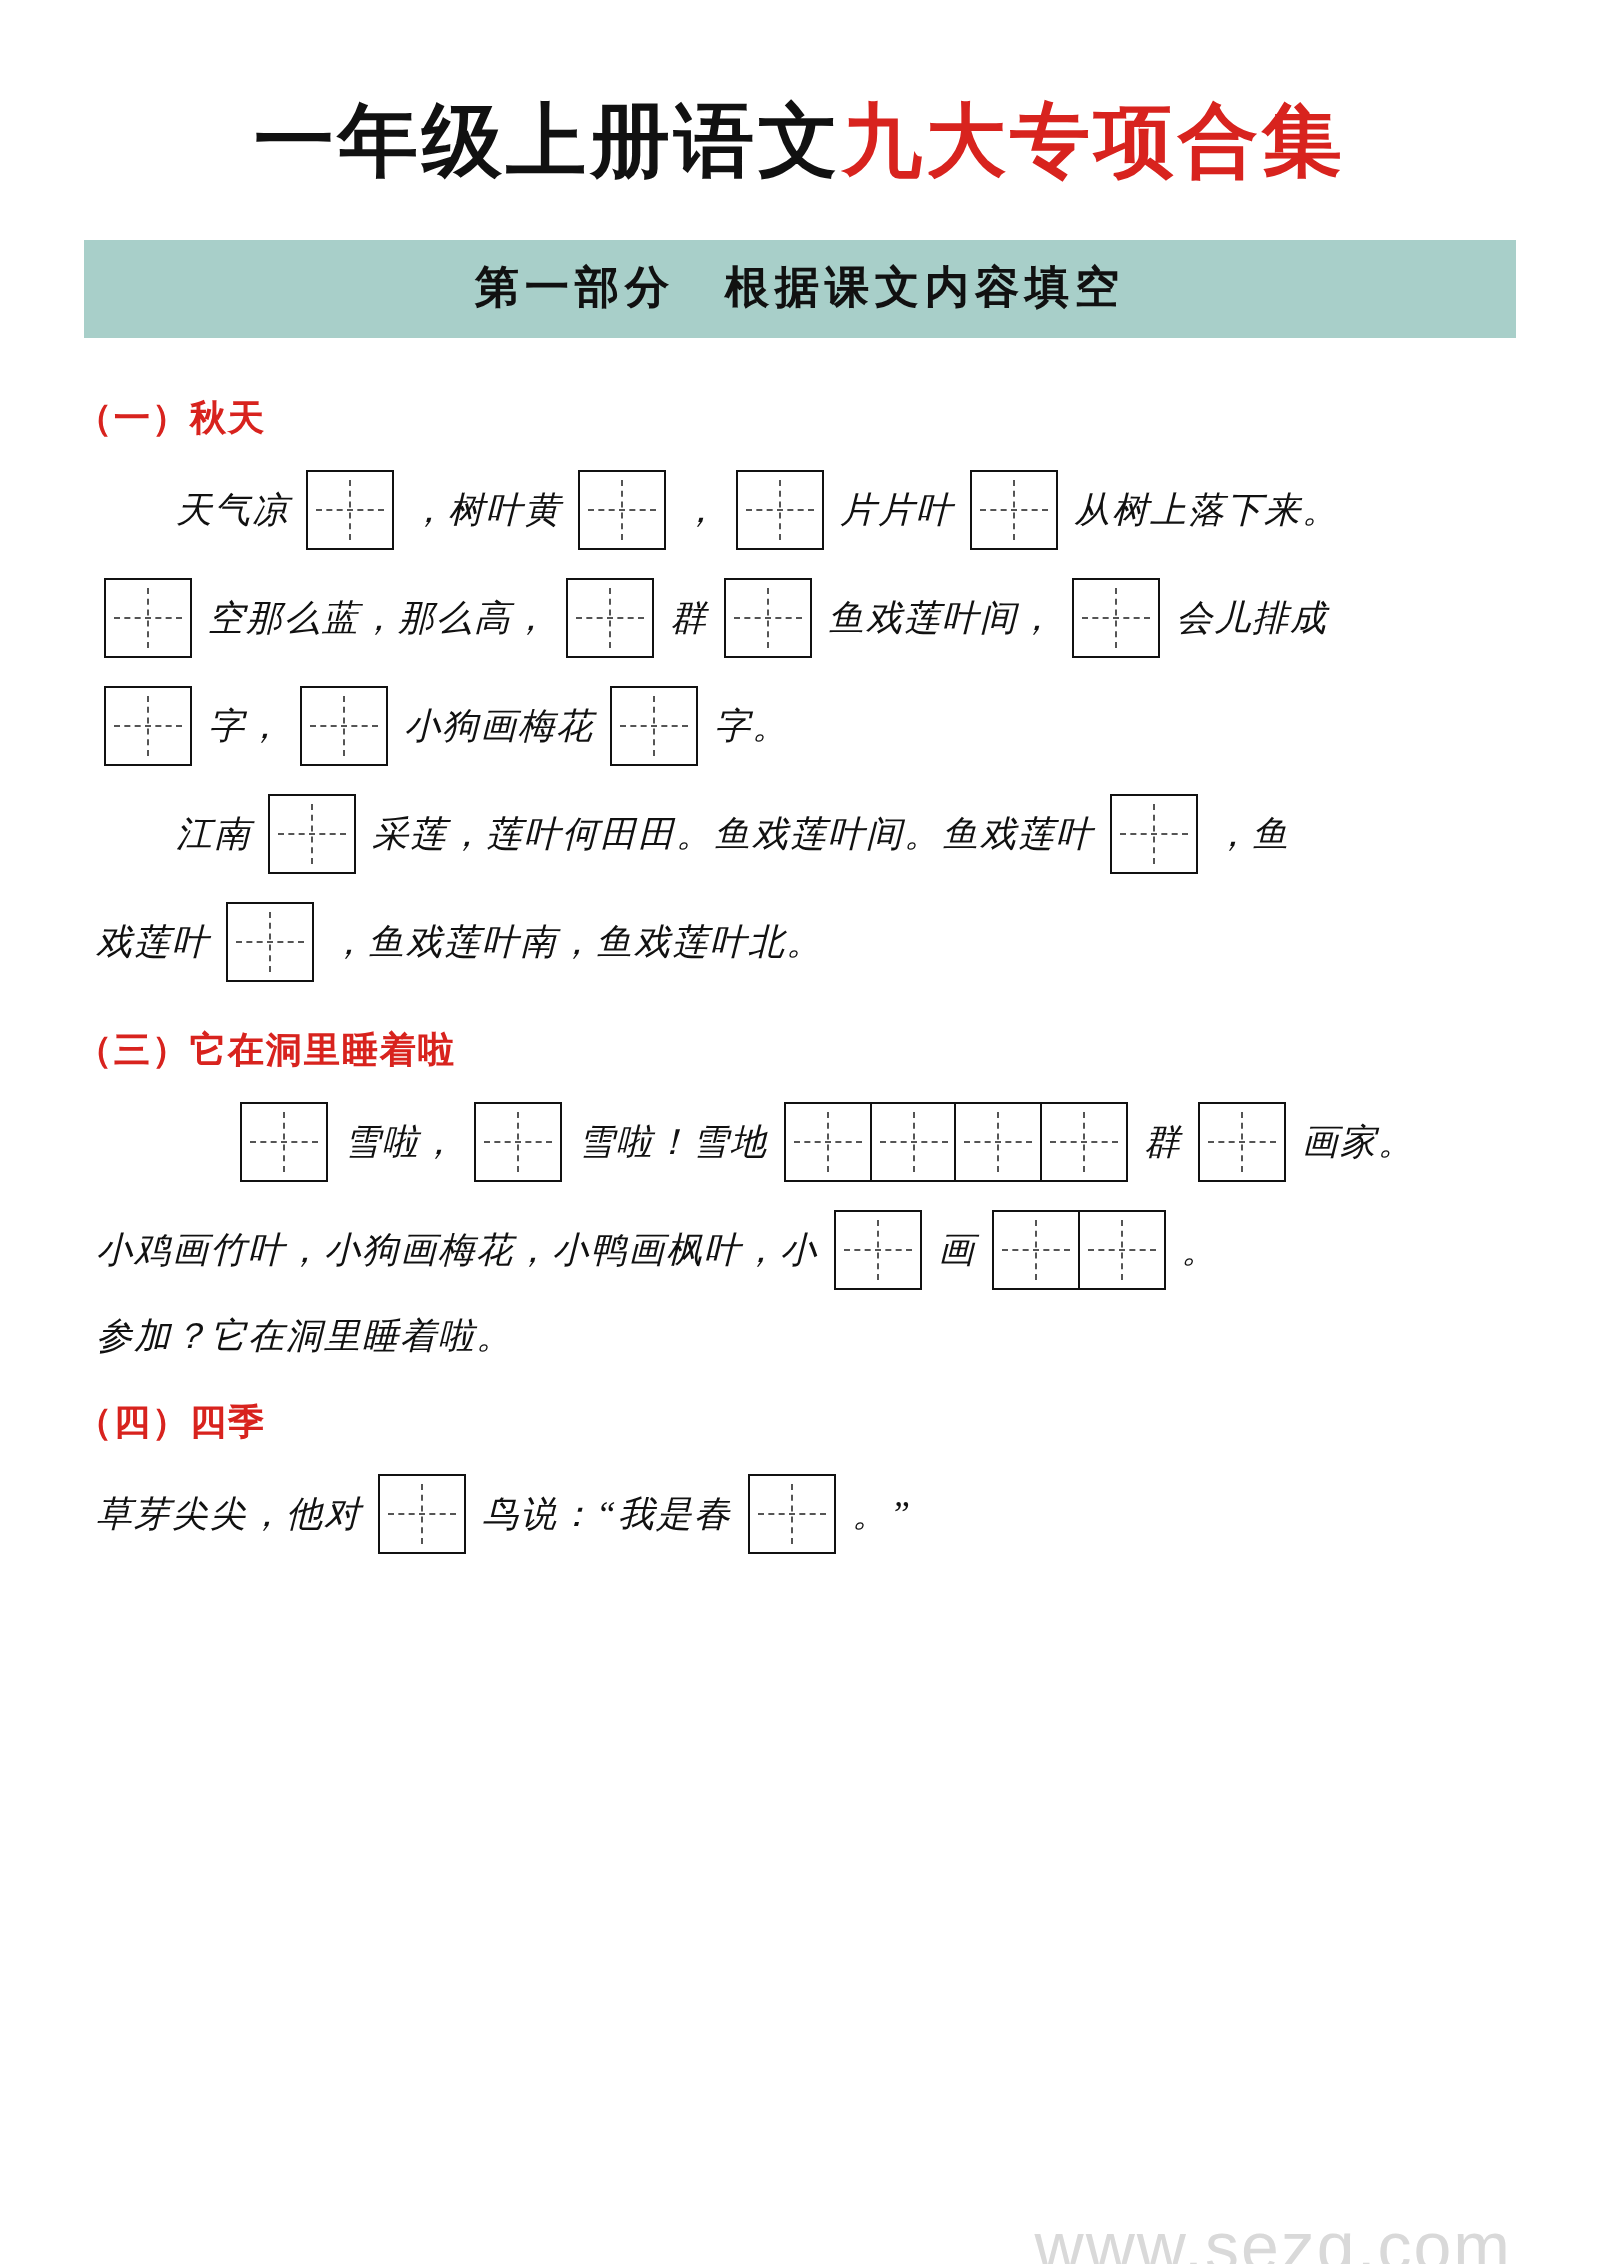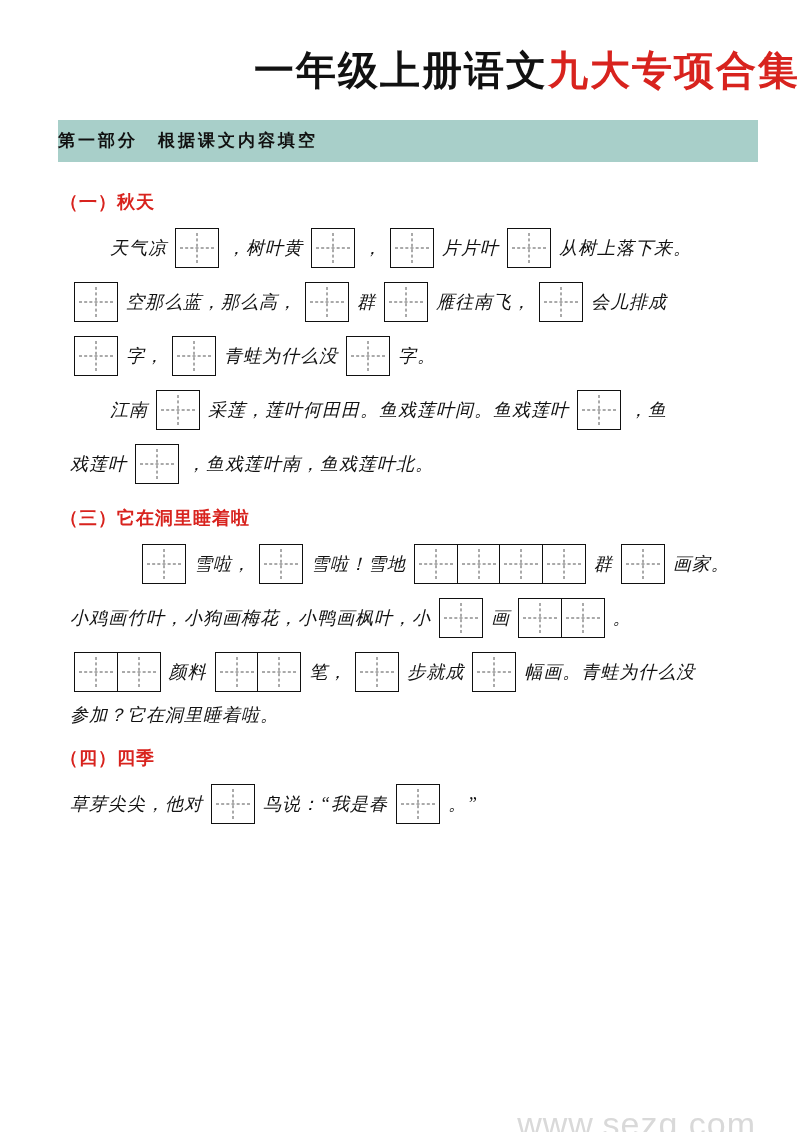--- a/index.html
+++ b/index.html
@@ -18,45 +18,46 @@
   .page {
     position: relative;
     width: 800px;
     height: 1132px;
     padding: 0;
     box-sizing: border-box;
   }
 
   
   .title {
-    text-align: right;
+    text-align: center;
     font-size: 40px;
     font-weight: bold;
     letter-spacing: 2px;
     margin: 48px 0 0 0;
     line-height: 1.15;
     white-space: nowrap;
   }
   .title .part-black { color: #111111; }
   .title .part-red { color: #d8231e; }
 
   
   .banner {
     background: #a8cfc9;
     color: #111111;
-    font-size: 17px;
+    font-size: 22px;
     font-weight: bold;
+    text-align: center;
     padding: 9px 0 10px 0;
-    margin: 26px 42px 0 58px;
+    margin: 26px 42px 0 42px;
     letter-spacing: 3px;
   }
 
   
   .content {
-    margin: 0 60px;
+    margin: 0 38px;
     padding-top: 6px;
   }
   .sub-heading {
     color: #d8231e;
     font-size: 18px;
     font-weight: bold;
     margin: 22px 0 8px 0;
     letter-spacing: 1px;
   }
   .line {
@@ -166,35 +167,35 @@
           <span class="cell"></span>
         </span>
         <span class="txt">空那么蓝，那么高，</span>
         <span class="grid-group">
           <span class="cell"></span>
         </span>
         <span class="txt">群</span>
         <span class="grid-group">
           <span class="cell"></span>
         </span>
-        <span class="txt">雁往南飞，</span>
+        <span class="txt">鱼戏莲叶间，</span>
         <span class="grid-group">
           <span class="cell"></span>
         </span>
         <span class="txt">会儿排成</span>
       </div>
       <div class="line indent-sm">
         <span class="grid-group">
           <span class="cell"></span>
         </span>
         <span class="txt">字，</span>
         <span class="grid-group">
           <span class="cell"></span>
         </span>
-        <span class="txt">青蛙为什么没</span>
+        <span class="txt">小狗画梅花</span>
         <span class="grid-group">
           <span class="cell"></span>
         </span>
         <span class="txt">字。</span>
       </div>
       <div class="line indent">
         <span class="txt">江南</span>
         <span class="grid-group">
           <span class="cell"></span>
         </span>
@@ -239,40 +240,20 @@
           <span class="cell"></span>
         </span>
         <span class="txt">画</span>
         <span class="grid-group">
           <span class="cell"></span>
           <span class="cell"></span>
         </span>
         <span class="txt">。</span>
       </div>
       <div class="line indent-sm">
-        <span class="grid-group">
-          <span class="cell"></span>
-          <span class="cell"></span>
-        </span>
-        <span class="txt">颜料</span>
-        <span class="grid-group">
-          <span class="cell"></span>
-          <span class="cell"></span>
-        </span>
-        <span class="txt">笔，</span>
-        <span class="grid-group">
-          <span class="cell"></span>
-        </span>
-        <span class="txt">步就成</span>
-        <span class="grid-group">
-          <span class="cell"></span>
-        </span>
-        <span class="txt">幅画。青蛙为什么没</span>
-      </div>
-      <div class="line indent-sm">
         <span class="txt">参加？它在洞里睡着啦。</span>
       </div>
       <div class="sub-heading">（四）四季</div>
       <div class="line indent-sm">
         <span class="txt">草芽尖尖，他对</span>
         <span class="grid-group">
           <span class="cell"></span>
         </span>
         <span class="txt">鸟说：“我是春</span>
         <span class="grid-group">

